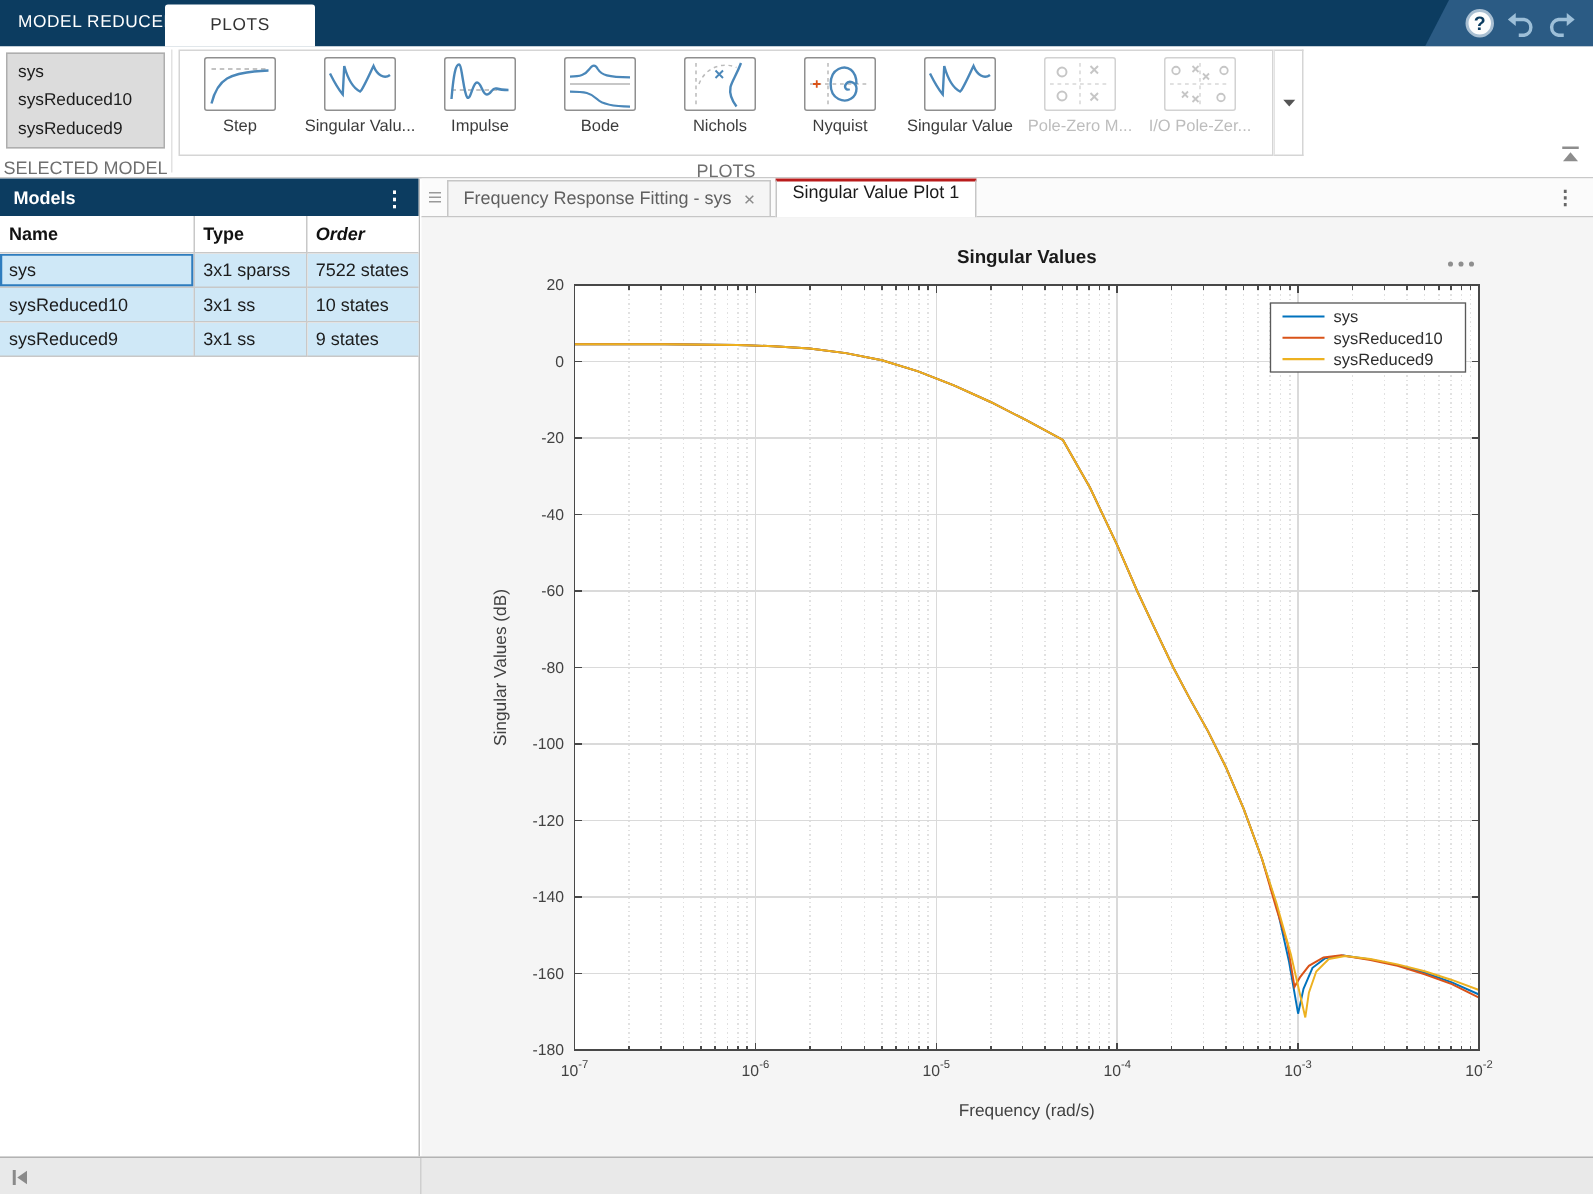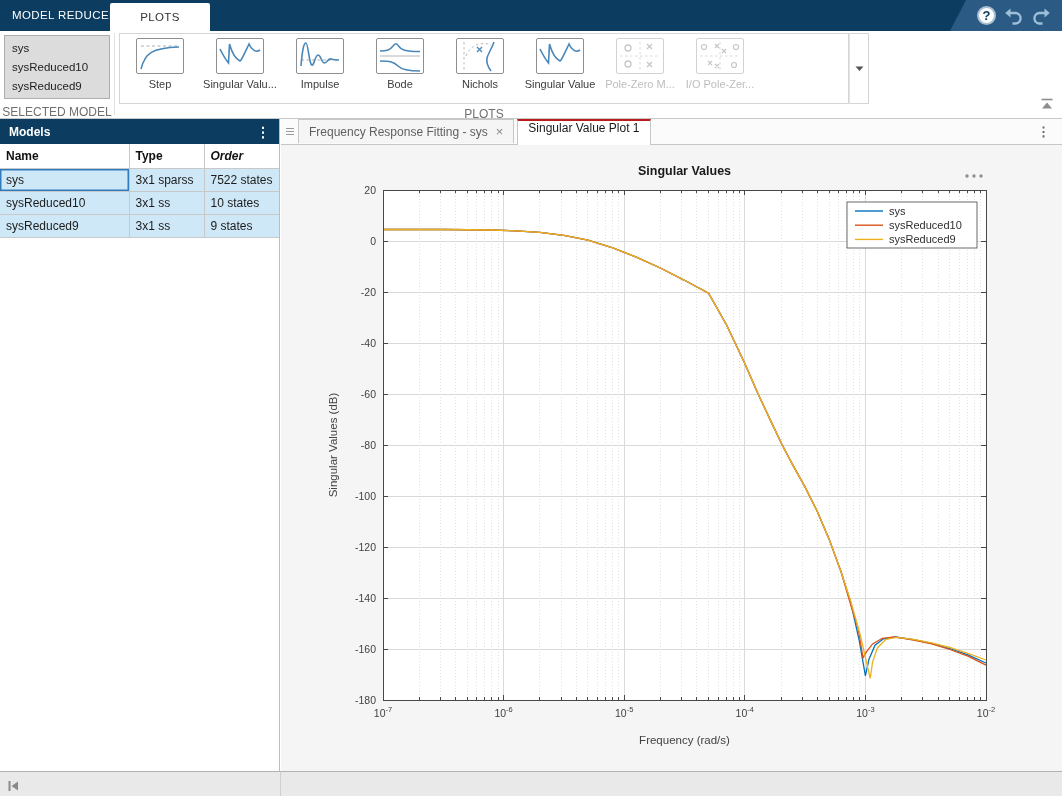--- a/index.html
+++ b/index.html
@@ -59,21 +59,21 @@
                     border-right:1px solid #c8c8c8; border-bottom:1px solid #c8c8c8; cursor:pointer; }
   table.models th:last-child { border-right:none;font-style:italic; }
   table.models td { padding:4px 6px; background:#cfe8f7; color:#1c1c1c;
                     border-right:1px solid #c8c8c8; border-bottom:1px solid #c8c8c8; cursor:pointer;
                     overflow:hidden; white-space:nowrap; }
   table.models td:last-child { border-right:none; }
   table.models td.sel { box-shadow:inset 0 0 0 1.5px #2e7cbe; }
 
   .doc-area { position:absolute; left:281px; top:0; width:781px; height:652px; }
   .tabbar { position:relative; height:26px; background:#fbfbfb; border-bottom:1px solid #c6c6c6;
-            display:flex; align-items:flex-start; }
+            display:flex; align-items:center; }
   .tab-grip { width:17px; height:25px; display:flex; flex-direction:column; justify-content:center;
               align-items:center; gap:2px; cursor:pointer; }
   .tab-grip i { display:block; width:8px; height:1px; background:#9a9a9a; }
   .doc-tab { height:24px; display:flex; align-items:center; gap:8px; padding:0 10px; font-size:12px;
              background:#f5f5f5; color:#5f5f5f; border:1px solid #c6c6c6; border-bottom:none;
              margin-right:3px; cursor:pointer; white-space:nowrap; }
   .doc-tab .close-x { color:#8a8a8a; font-size:13px; cursor:pointer; }
   .doc-tab.active { height:26px; background:#fff; color:#1a1a1a; border-top:2px solid #b91c1c;
                     margin-bottom:-1px;flex-direction:column; }
   .tab-kebab { position:absolute; right:12px; top:6px; color:#666; font-size:13px; font-weight:bold;
@@ -161,20 +161,31 @@
         <div class="g-item">
           <div class="g-icon">
             <svg width="44" height="32" viewBox="0 0 44 32">
               <path d="M6 2 V30" stroke="#bbb" stroke-dasharray="2.5 2.5"></path>
               <path d="M8 16 C12 5 24 1 33 5" stroke="#bbb" stroke-dasharray="2.5 2.5" fill="none"></path>
               <path d="M19 7 l5 5 M24 7 l-5 5" stroke="#4a87b9" stroke-width="1.3" fill="none"></path>
               <path d="M36 2 C33 10 30 14 29 18 C28 23 30 27 33 31" fill="none" stroke="#4a87b9" stroke-width="1.6"></path>
             </svg>
           </div>
           <div class="g-label">Nichols</div>
+        </div>
+        <div class="g-item">
+          <div class="g-icon">
+            <svg width="44" height="32" viewBox="0 0 44 32">
+              <path d="M14 2 V30" stroke="#bbb" stroke-dasharray="2.5 2.5"></path>
+              <path d="M2 16 H42" stroke="#bbb" stroke-dasharray="2.5 2.5"></path>
+              <path d="M4 16 h5 M6.5 13.5 v5" stroke="#d95319" stroke-width="1.2"></path>
+              <path d="M33 16 C33 7 27 3 21 6 C14 9.5 14 22.5 21 26 C27 29 33 25 33 19 C33 15 28 13 26 16 C24.5 18 26 20.5 28.5 19.5" fill="none" stroke="#4a87b9" stroke-width="1.6"></path>
+            </svg>
+          </div>
+          <div class="g-label">Nyquist</div>
         </div>
         <div class="g-item">
           <div class="g-icon">
             <svg width="44" height="32" viewBox="0 0 44 32">
               <path d="M2 9 C5 15 8 20 10.5 23 L11.5 4 C14 13 18 19 22 21 L23 20 C26 15 29 8 31 4 C33.5 10 38 13 42 10" fill="none" stroke="#4a87b9" stroke-width="1.6"></path>
             </svg>
           </div>
           <div class="g-label">Singular Value</div>
         </div>
         <div class="g-item disabled">

